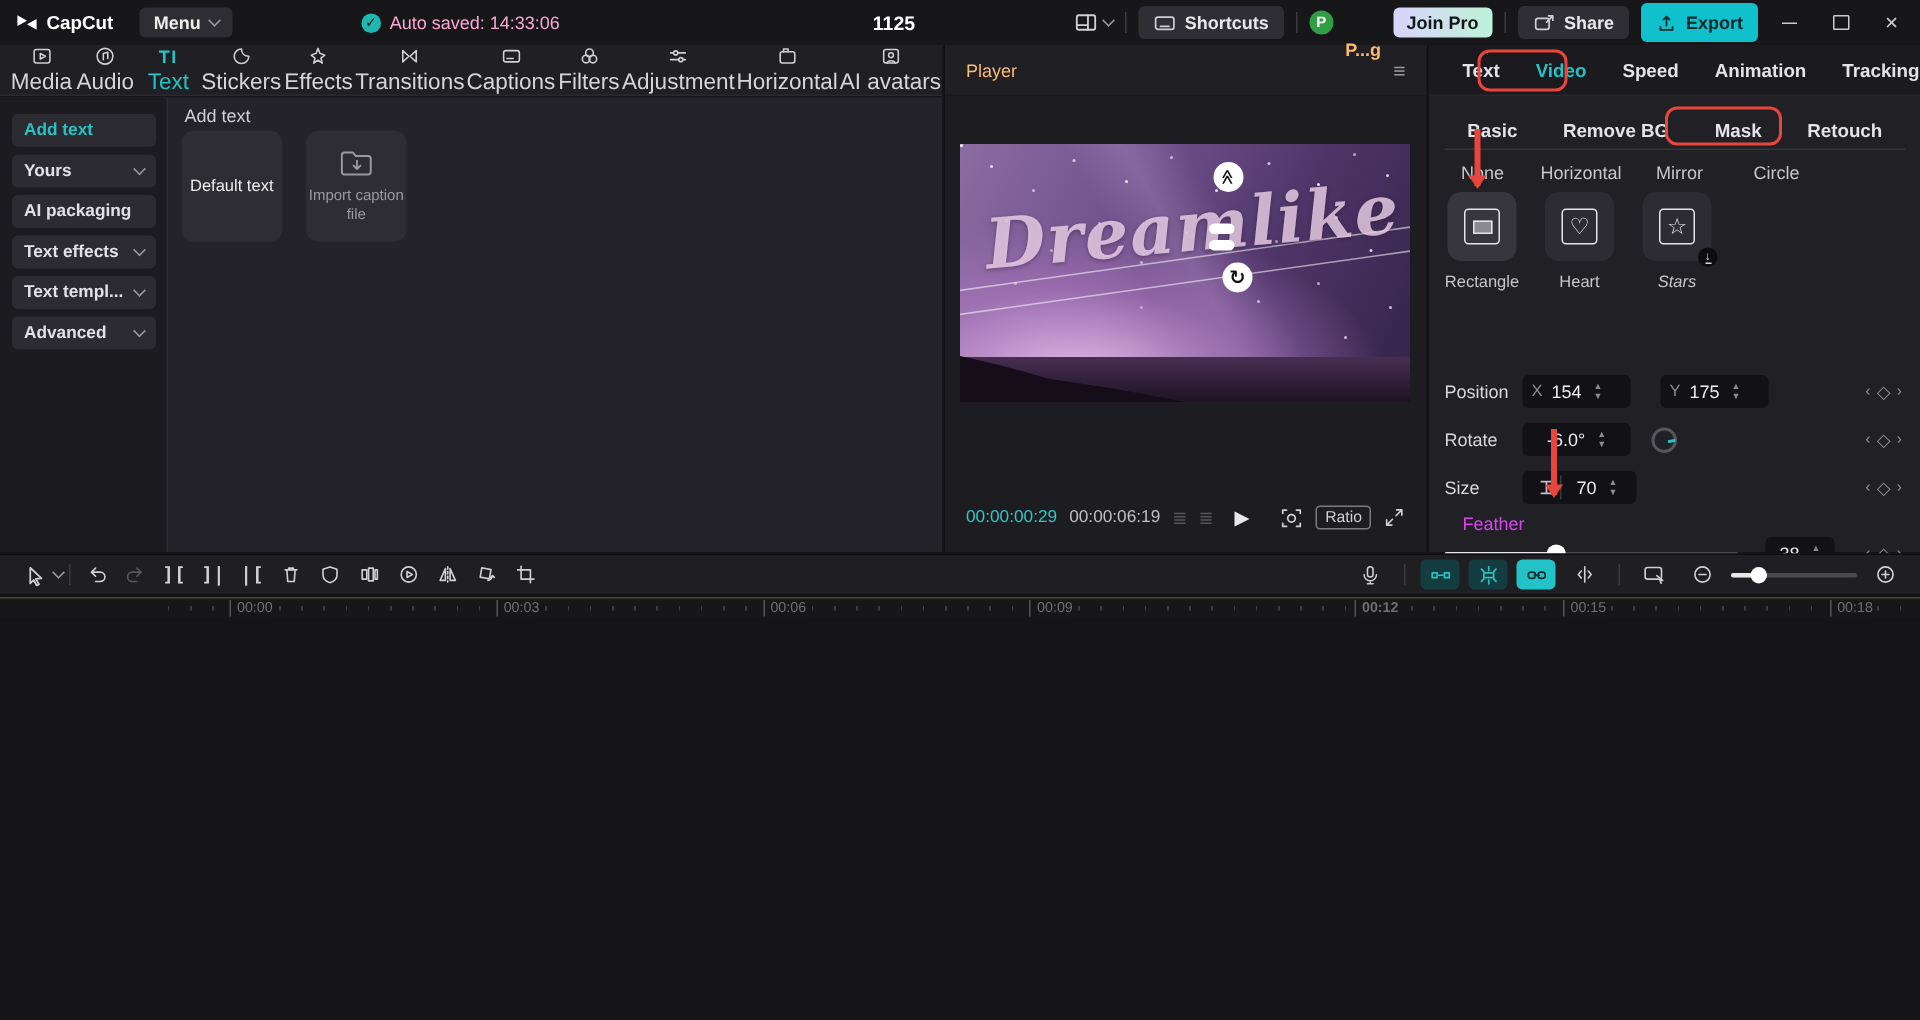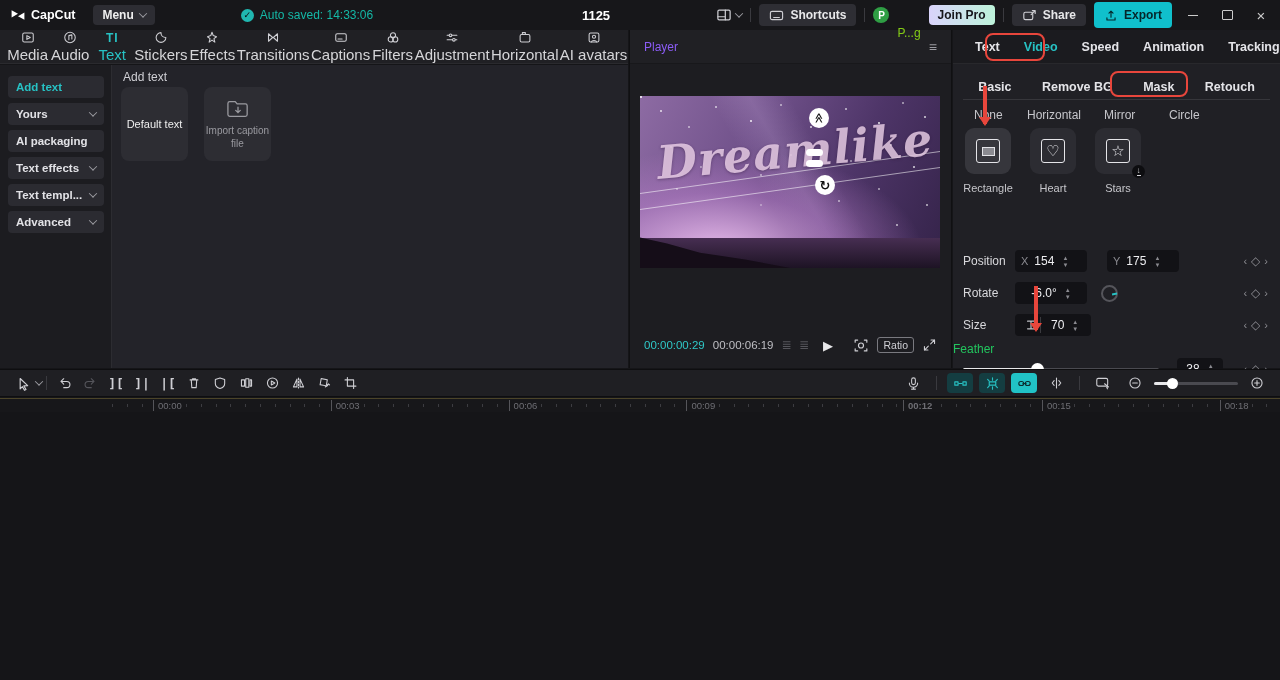--- a/index.html
+++ b/index.html
@@ -6,30 +6,30 @@
   html,body { width:1280px; height:680px; background:#101013; overflow:hidden; }
   body { font-family:"Liberation Sans","DejaVu Sans",sans-serif; color:#d6d6da; font-size:12px; }
   #app { position:relative; width:1280px; height:680px; background:#151518; }
   svg { display:block; }
   .ic { stroke:#cfcfd4; fill:none; stroke-width:1.4; stroke-linecap:round; stroke-linejoin:round; }
 
   
   .titlebar { position:absolute; left:0; top:0; width:1280px; height:30px; background:#17171a; display:flex; align-items:center; z-index:30; }
   .logo { display:flex; align-items:center; gap:5px; padding:0 10px; font-weight:bold; font-size:12.5px; color:#fff; }
   .menu-btn { display:flex; align-items:center; gap:6px; background:#2d2d33; border-radius:4px; height:20px; padding:0 9px; font-weight:bold; color:#eee; margin-left:8px; }
-  .autosave { display:flex; align-items:center; gap:6px; margin-left:86px; color:#14b8a6;text-align:center; }
+  .autosave { display:flex; align-items:center; gap:6px; margin-left:86px; color:#f9a8d4;text-align:center; }
   .check-badge { width:13px; height:13px; border-radius:50%; background:#20b7b0; color:#0b0b0d; font-size:9px; display:flex; align-items:center; justify-content:center; }
   .check-badge::before { content:"✓"; }
   .counter { position:absolute; left:566px; top:0; width:60px; height:30px; display:flex; align-items:center; justify-content:center; font-weight:bold; color:#fff; font-size:13px; }
   .tb-right { position:absolute; right:0; top:0; height:30px; display:flex; align-items:center; gap:8px; padding-right:6px; }
   .tb-sep { width:1px; height:14px; background:#3a3a3f; }
   .ws-btn { display:flex; align-items:center; gap:4px; color:#bbb; }
   .pill-btn { display:flex; align-items:center; gap:6px; background:#2e2e34; border-radius:4px; height:22px; padding:0 10px; color:#e8e8ea; font-weight:bold; }
   .avatar { width:16px; height:16px; border-radius:50%; background:#2f9e44; color:#fff; font-size:10px; font-weight:bold; display:flex; align-items:center; justify-content:center; }
-  .account { color:#84cc16; font-weight:normal;margin-top:36px; }
+  .account { color:#fdba74; font-weight:bold;margin-top:36px; }
   .joinpro { background:linear-gradient(90deg,#d9d3fb,#bdf3da); color:#15151a; font-weight:bold; border-radius:4px; height:20px; padding:0 9px; display:flex; align-items:center; }
   .export-btn { display:flex; align-items:center; gap:6px; background:#10c0cc; border-radius:4px; height:26px; padding:0 10px; color:#05262a; font-weight:bold; }
   .export-btn .ic { stroke:#05262a; }
   .win-min,.win-max,.win-close { width:26px; height:30px; display:flex; align-items:center; justify-content:center; color:#ccc; }
   .win-min::before { content:""; width:10px; height:1px; background:#ccc; }
   .win-max::before { content:""; width:9px; height:8px; border:1px solid #ccc; border-radius:1px; }
   .win-close::before { content:"×"; font-size:15px; }
   .chev { width:6px; height:6px; border-right:1.4px solid #9a9aa0; border-bottom:1.4px solid #9a9aa0; transform:rotate(45deg) translate(-1px,-1px); display:inline-block; }
 
   
@@ -45,21 +45,21 @@
   .side-btn { width:96px; margin:5px 8px; height:22px; background:#2b2b31; border-radius:4px; display:flex; align-items:center; justify-content:space-between; padding:0 8px; color:#e2e2e6; font-weight:bold; font-size:11.5px; white-space:nowrap; }
   .side-btn.active { color:#27c2c4; }
   .left-content { position:absolute; left:113px; top:0; right:0; height:303px; }
   .panel-title { position:absolute; left:10px; top:5px; color:#cfcfd4; font-size:12px; }
   .card { position:absolute; top:22px; width:67px; height:74px; background:#2d2d33; border-radius:8px; display:flex; flex-direction:column; align-items:center; justify-content:center; gap:5px; text-align:center; }
   .card-default { left:8px; color:#eee; font-size:11px; }
   .card-import { left:91px; color:#9a9aa0; font-size:10px; line-height:1.25; }
 
   
   .player-panel { position:absolute; left:629px; top:30px; width:323px; height:338px; background:#1d1d21; border-left:1px solid #101012; border-right:1px solid #101012; }
-  .player-head { height:34px; display:flex; align-items:center; justify-content:space-between; padding:0 14px; color:#8b5cf6; background:#202024; border-bottom:1px solid #18181b; }
+  .player-head { height:34px; display:flex; align-items:center; justify-content:space-between; padding:0 14px; color:#fdba74; background:#202024; border-bottom:1px solid #18181b; }
   .player-menu { color:#9a9aa0; font-size:14px; }
   .player-menu::before { content:"≡"; }
   .canvas { position:absolute; left:10px; top:66px; width:300px; height:172px; overflow:hidden; background:
     radial-gradient(95% 85% at 26% 92%, rgba(240,196,242,.95), rgba(188,130,205,.5) 42%, rgba(120,80,150,0) 72%),
     linear-gradient(60deg, rgba(210,180,225,0) 42%, rgba(205,175,225,.22) 52%, rgba(210,180,225,0) 62%),
     linear-gradient(115deg,#8d6ba3 0%,#70518a 35%,#4e3568 65%,#342349 100%); }
   .stars { position:absolute; inset:0; }
   .stars::after { content:""; position:absolute; width:2px; height:2px; border-radius:50%; background:#fff;
     box-shadow: 20px 14px 0 rgba(255,255,255,.8), 48px 30px 0 rgba(255,255,255,.6), 75px 10px 0 rgba(255,255,255,.7),
     110px 24px 0 rgba(255,255,255,.9), 140px 8px 0 rgba(255,255,255,.6), 170px 30px 0 rgba(255,255,255,.8),
@@ -102,41 +102,41 @@
   .insp-tab.active { color:#27c2c4; }
   .subtabs { position:absolute; left:10px; top:44px; right:10px; height:26px; display:flex; align-items:center; justify-content:space-around; border-bottom:1px solid #36363b; }
   .subtab { font-weight:bold; color:#e4e4e8; font-size:12.5px; }
   .mask-types { position:absolute; top:78px; left:0; width:100%; height:16px; color:#c6c6cb; font-size:12px; }
   .mask-types span { position:absolute; }
   .mt-0 { left:21px; } .mt-1 { left:74px; } .mt-2 { left:151px; } .mt-3 { left:216px; }
   .tile { position:absolute; top:98px; width:46px; height:46px; background:#2c2c32; border-radius:9px; display:flex; align-items:center; justify-content:center; }
   .tile.sel { background:#36363c; }
   .tile-0 { left:12px; } .tile-1 { left:77px; } .tile-2 { left:142px; }
   .tile-label { position:absolute; top:152px; width:60px; text-align:center; color:#c6c6cb; font-size:11px; }
-  .tl-0 { left:5px; } .tl-1 { left:70px; } .tl-2 { left:135px; }
+  .tl-0 { left:5px; } .tl-1 { left:70px; } .tl-2 { left:135px;font-style:italic; }
   .shape-box { width:24px; height:24px; border:1.6px solid #e4e4e8; border-radius:3px; display:flex; align-items:center; justify-content:center; color:#e4e4e8; }
   .shape-box .inner-rect { width:13px; height:9px; background:#8a8a90; border:1px solid #e4e4e8; }
   .glyph-heart::before { content:"♡"; font-size:15px; } .glyph-star::before { content:"☆"; font-size:15px; }
   .dl-badge { position:absolute; right:-4px; bottom:-4px; width:13px; height:13px; border-radius:50%; background:#0d0d10; color:#d8d8dc; font-size:8px; display:flex; align-items:center; justify-content:center; }
   .dl-badge::before { content:"↓"; border-bottom:1px solid #d8d8dc; line-height:1; }
   .prop-row { position:absolute; left:10px; right:8px; height:22px; display:flex; align-items:center; }
   .row-pos { top:220px; } .row-rot { top:252px; } .row-size { top:284px; }
   .prop-label { width:52px; color:#d8d8dc; font-size:12px; }
   .num-input { display:flex; align-items:center; background:#121216; border-radius:4px; height:22px; padding:0 6px; gap:6px; color:#ededf0; }
   .num-input .axis { color:#8a8a90; font-size:11px; }
   .stepper { display:flex; flex-direction:column; justify-content:center; gap:1px; color:#8a8a90; font-size:6px; line-height:1; margin-left:2px; }
   .stepper span::before { display:block; }
   .st-up::before { content:"▲"; } .st-dn::before { content:"▼"; }
   .kf { position:absolute; right:4px; display:flex; align-items:center; gap:4px; color:#8a8a90; font-size:11px; }
   .kf .d::before { content:"◇"; font-size:12px; }
   .kf .p::before { content:"‹"; } .kf .n::before { content:"›"; }
   .dial { width:17px; height:17px; border-radius:50%; border:2px solid #55555b; margin-left:14px; position:relative; }
   .dial::after { content:""; position:absolute; right:-1px; top:6px; width:5px; height:2px; background:#27c2c4; transform:rotate(-10deg); }
   .ibeam { width:20px; height:16px; border-right:1px solid #3a3a3f; margin-right:4px; display:flex; align-items:center; justify-content:center; }
-  .feather-label { position:absolute; left:0; top:312px; color:#22c55e; }
+  .feather-label { position:absolute; left:22px; top:312px; color:#d946ef; }
   .slider-row { position:absolute; left:10px; top:328px; right:8px; height:22px; display:flex; align-items:center; }
   .slider { position:relative; width:196px; height:3px; border-radius:2px; background:#4a4a50; }
   .slider .fill { position:absolute; left:0; top:0; height:3px; width:38%; background:#e8e8ea; border-radius:2px; }
   .slider .knob { position:absolute; left:calc(38% - 6px); top:-5px; width:13px; height:13px; border-radius:50%; background:#fff; }
   .feather-val { margin-left:18px; }
 
   
   .anno-box { position:absolute; border:2.5px solid var(--annotation-red,#e8463c); border-radius:8px; z-index:40; }
   .box-video { left:985px; top:33px; width:60px; height:28px; }
   .box-mask { left:1110px; top:71px; width:78px; height:26px; }

